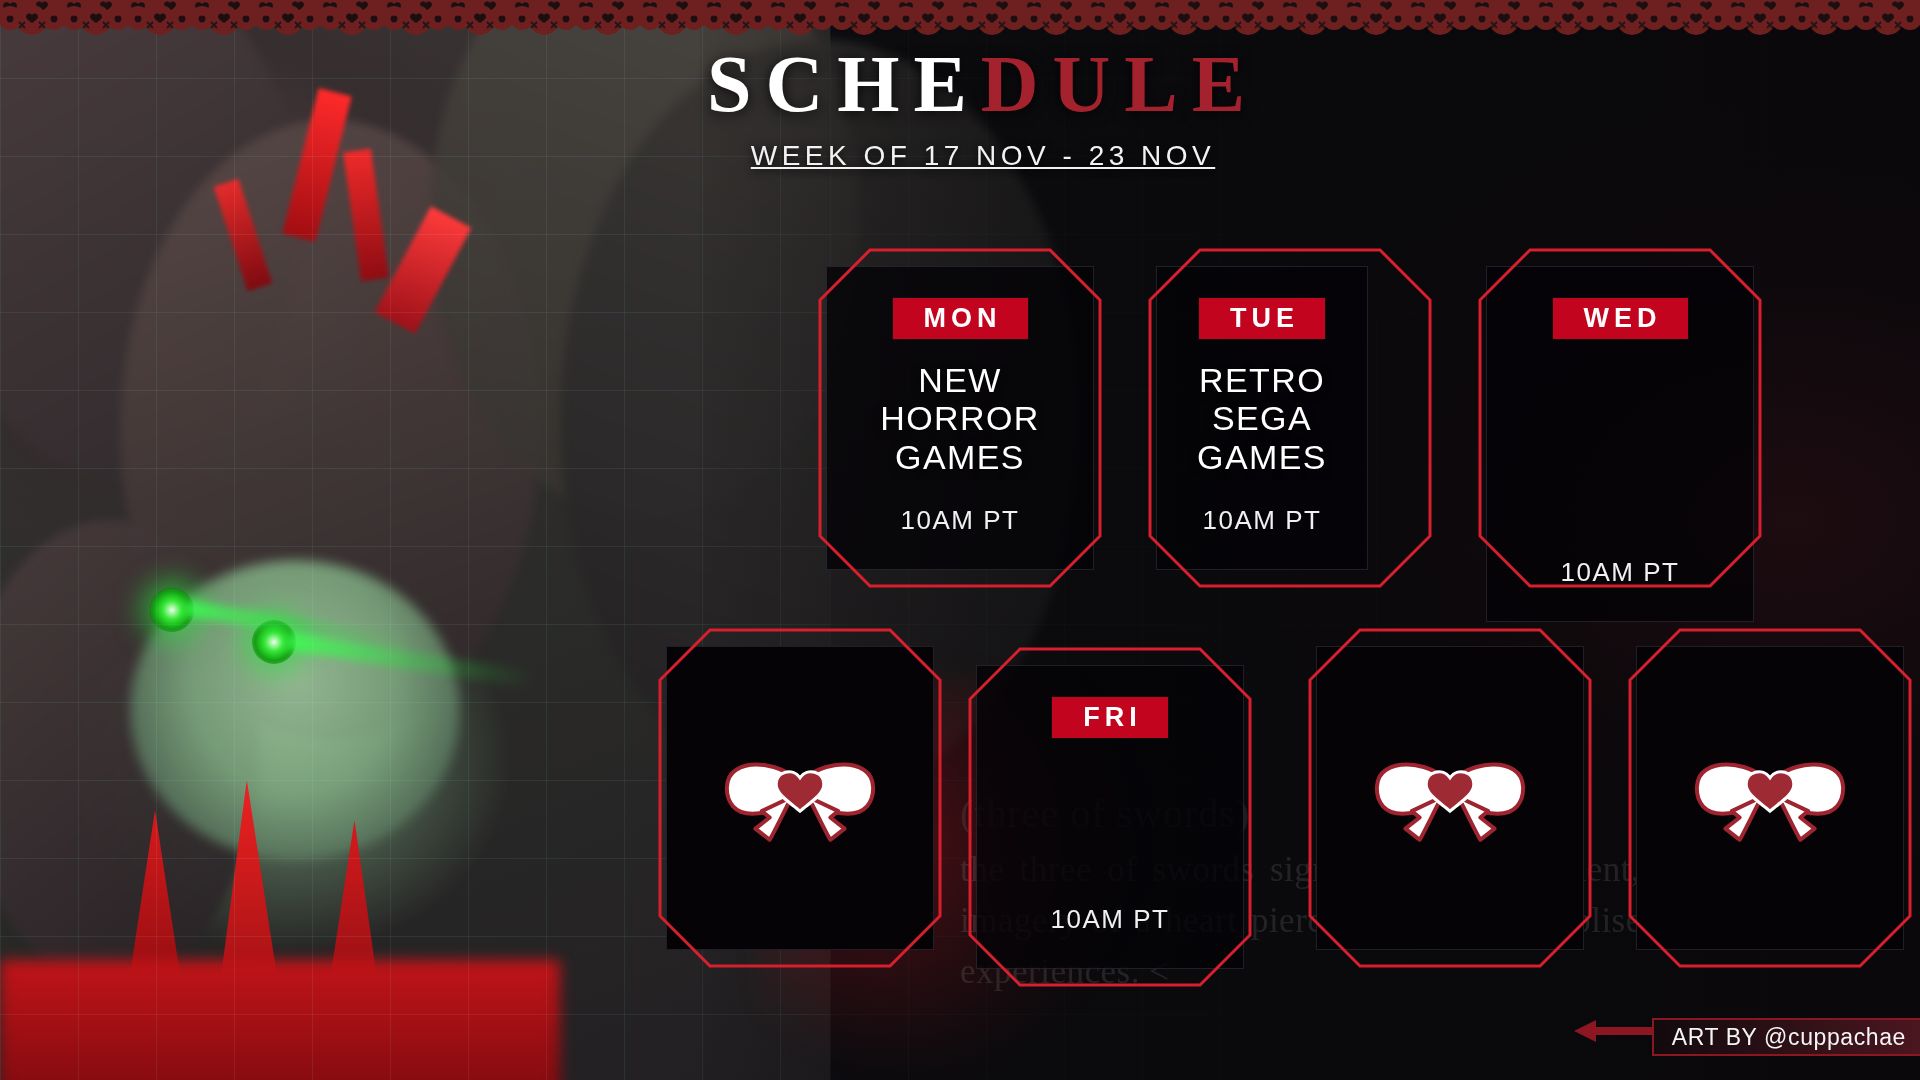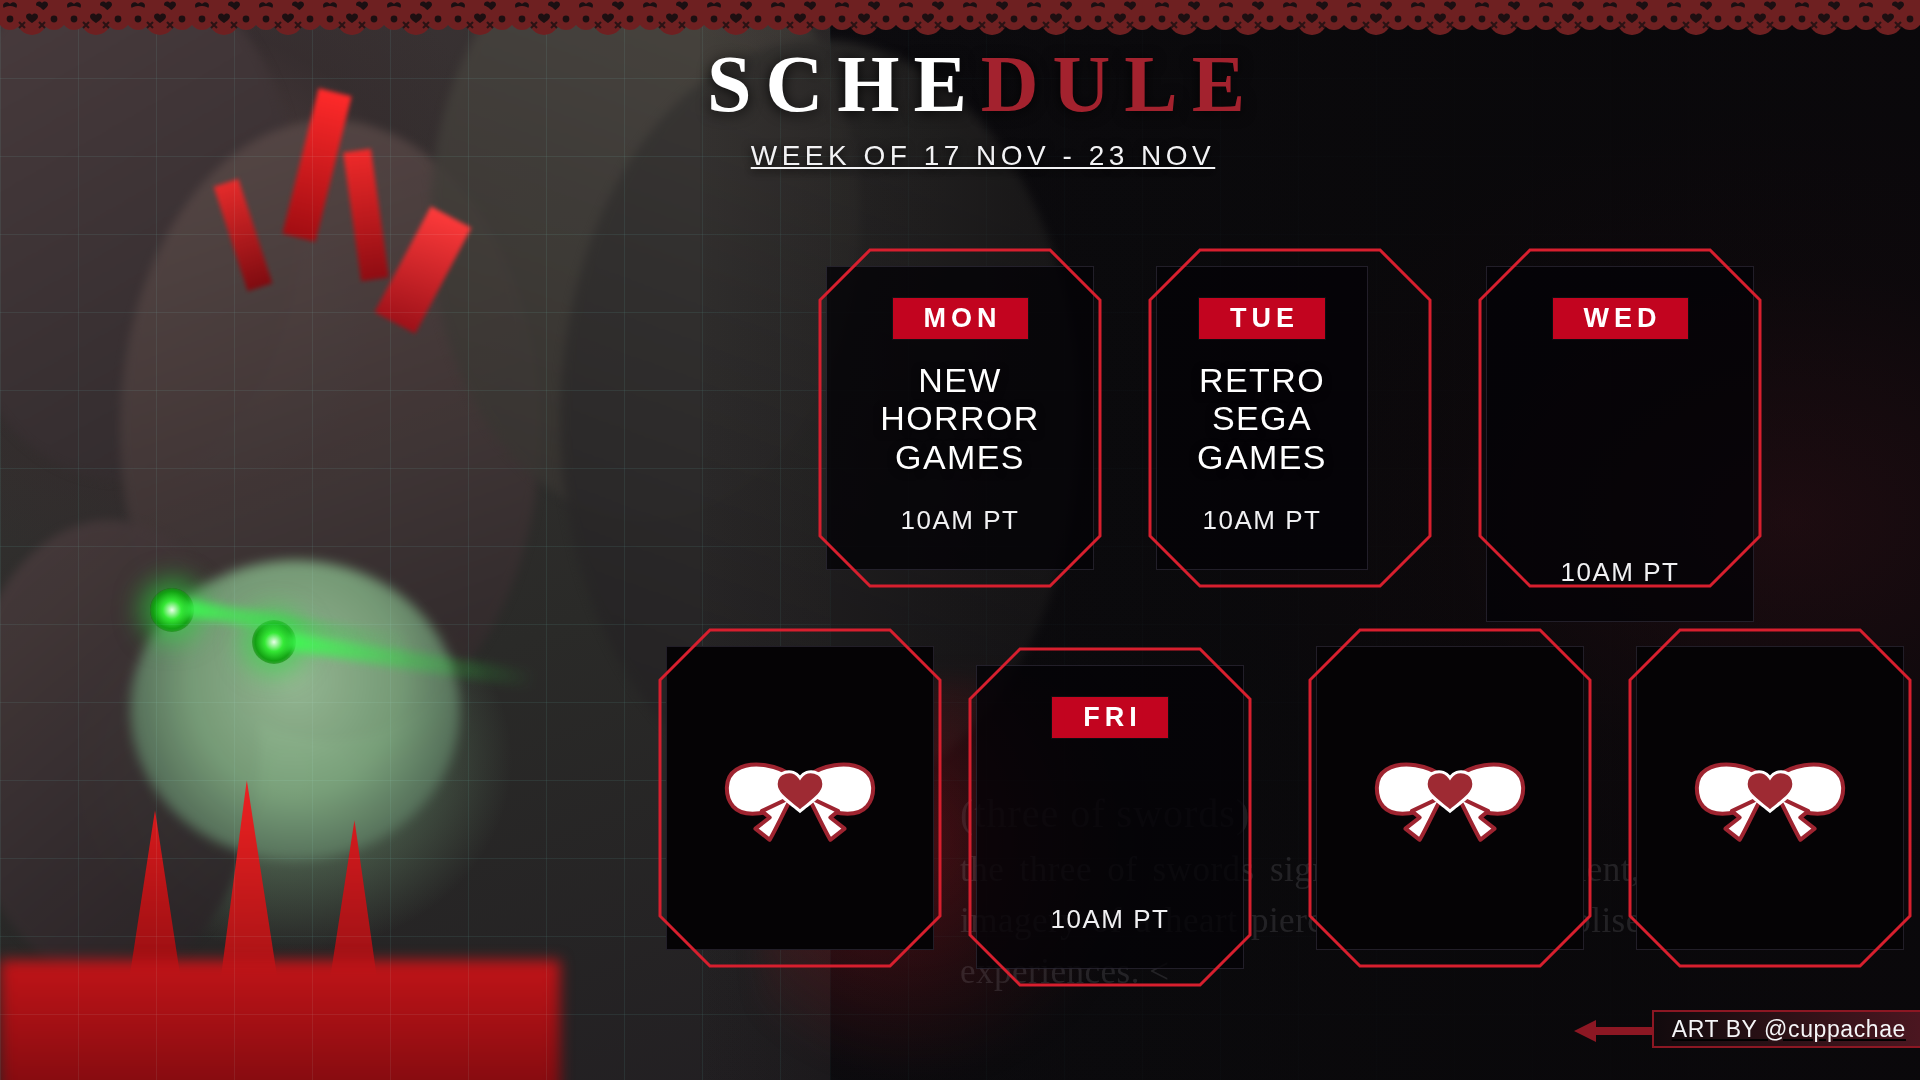--- a/index.html
+++ b/index.html
@@ -113,21 +113,21 @@
     position:absolute; left:0; right:0; bottom:34px; text-align:center;
     color:#f0f0f2; font-size:26px; letter-spacing:1.5px; font-weight:400;
   }
   .bowwrap{
     position:absolute; inset:0; display:flex; align-items:center; justify-content:center;
   }
 
   
   .credit{
     position:absolute; right:0; bottom:32px; height:30px; z-index:40;
-    display:flex; align-items:flex-end;text-decoration:underline;
+    display:flex; align-items:flex-start;
   }
   .credit-arrow{ margin-right:-2px; }
   .credit-box{
     height:38px; display:flex; align-items:center; padding:0 14px 0 18px;
     background:linear-gradient(90deg, #120a0d 0%, #2a1015 45%, #4b1620 100%);
     border:2px solid #8c1723; border-right:none;
     color:#f5f5f7; font-size:23px; letter-spacing:.6px; white-space:nowrap;
   }
 </style>
 </head>

